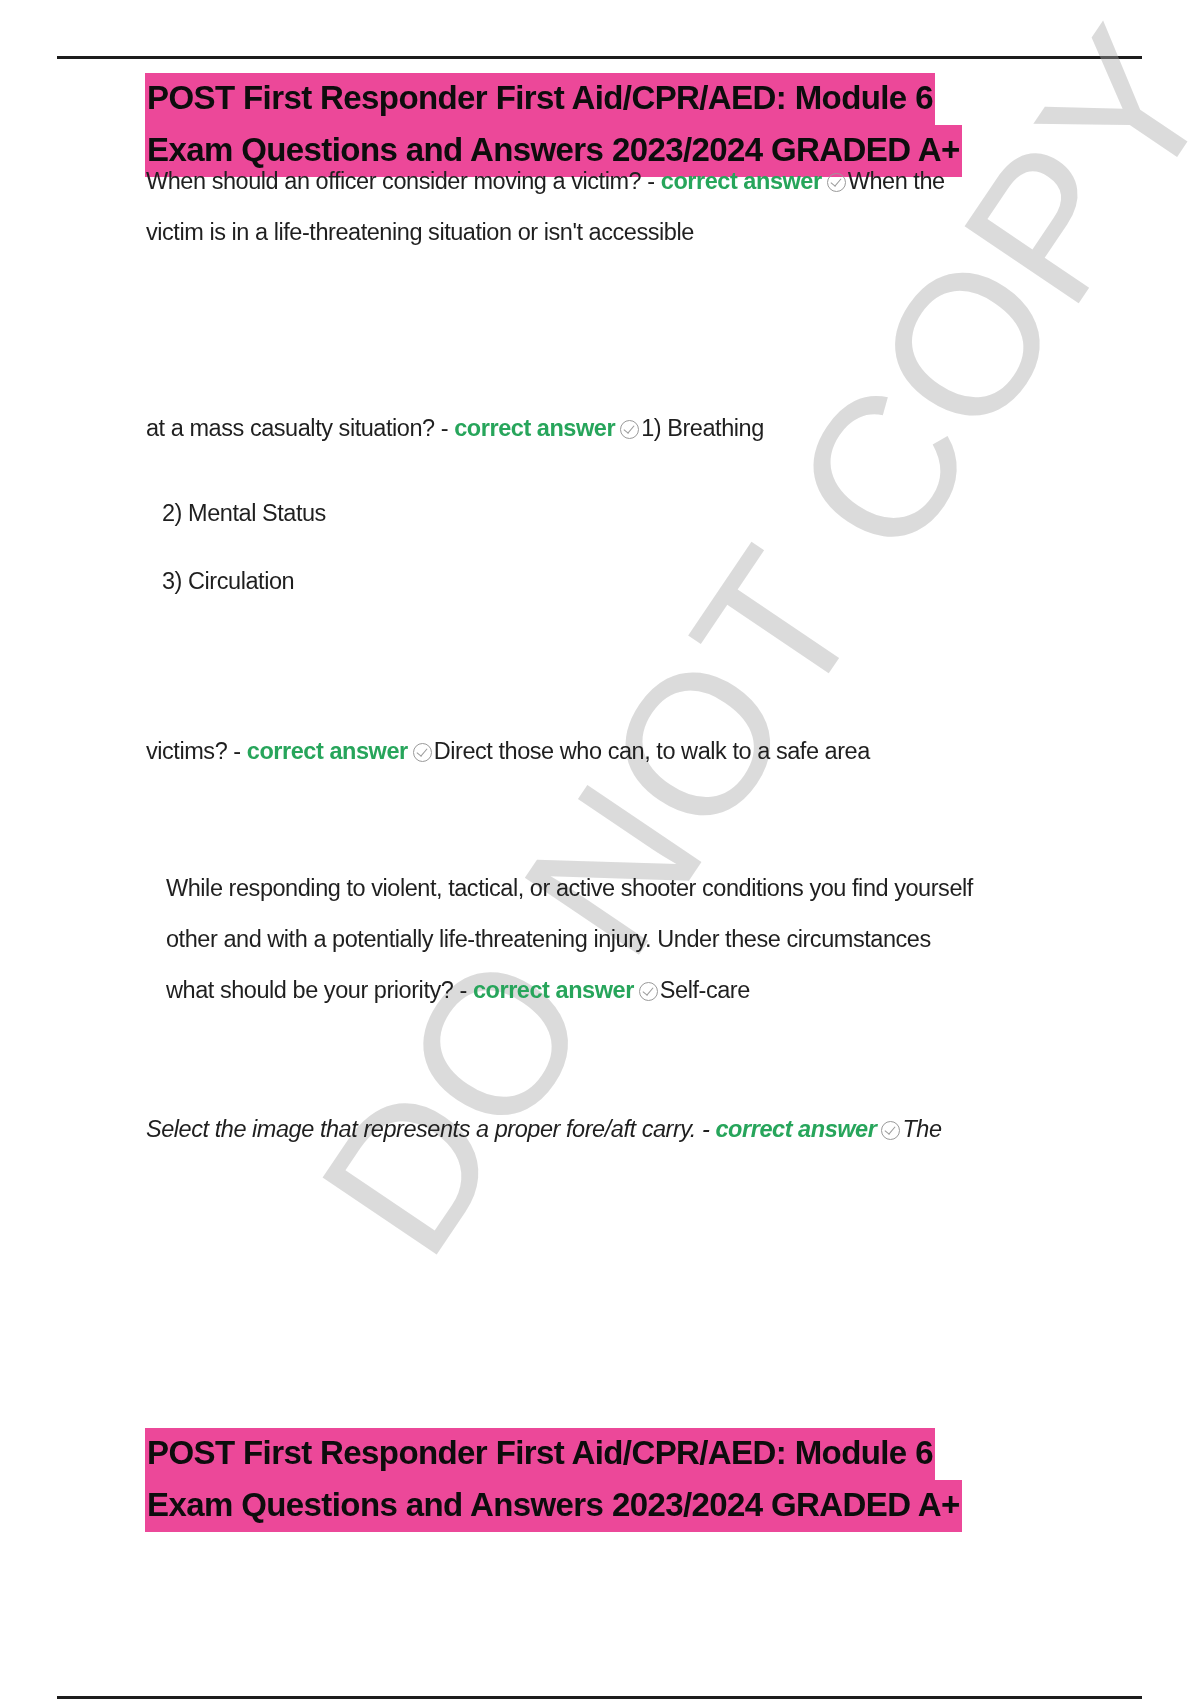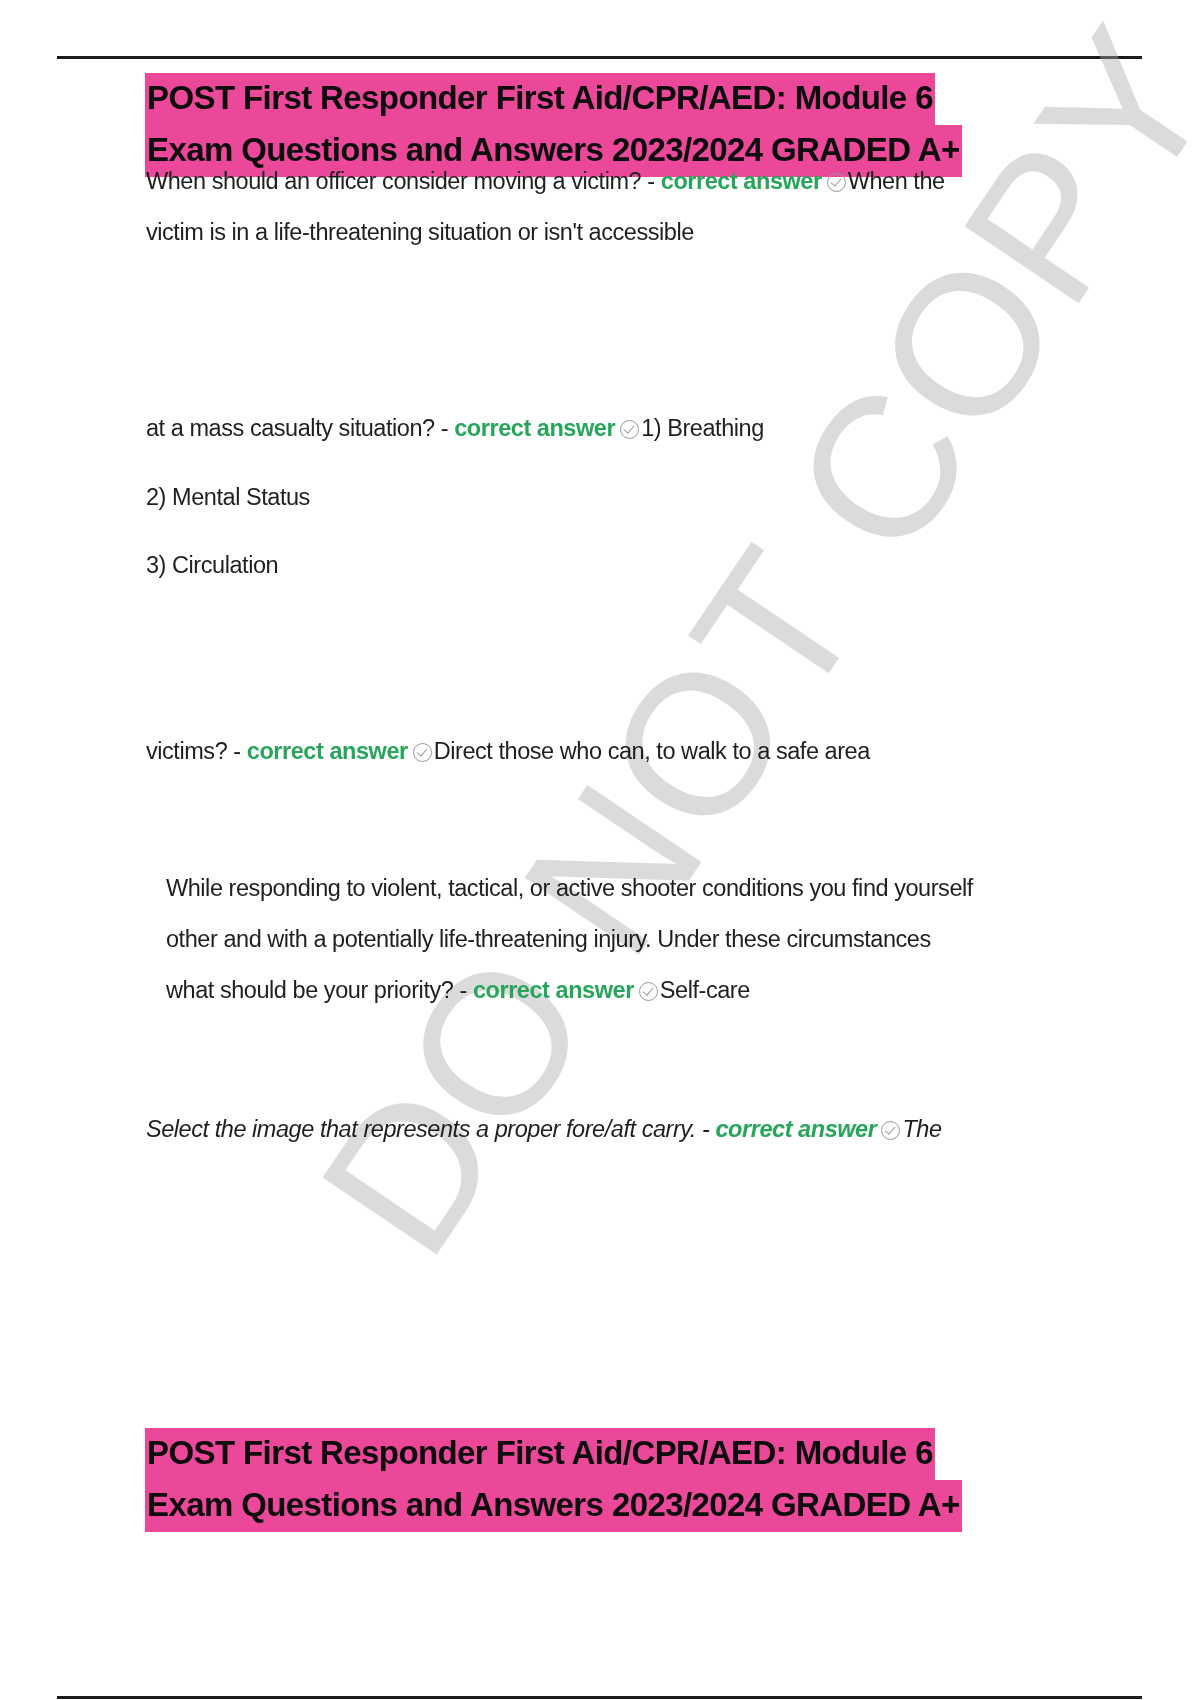--- a/index.html
+++ b/index.html
@@ -35,21 +35,21 @@
   .check {
     display: inline-block; width: 19px; height: 19px; border: 1.5px solid #9a9a9a;
     border-radius: 50%; position: relative; vertical-align: -3px; margin: 0 2px 0 5px;
     box-sizing: border-box;
   }
   .check::after {
     content: ""; position: absolute; left: 5px; top: 2px; width: 5px; height: 9px;
     border-right: 1.5px solid #9a9a9a; border-bottom: 1.5px solid #9a9a9a;
     transform: rotate(40deg);
   }
-  .list-line { margin: 0; line-height: 24px; }
+  .list-line { margin: 16px; line-height: 24px; }
 
   .watermark {
     position: absolute; left: 150px; top: 700px; width: 1000px; text-align: center;
     font-size: 200px; font-family: "Liberation Sans", sans-serif;
     color: rgba(170,170,170,0.42); transform: rotate(-56deg); transform-origin: center;
     letter-spacing: 2px; white-space: nowrap; pointer-events: none;
   }
 </style>
 </head>
 <body>

